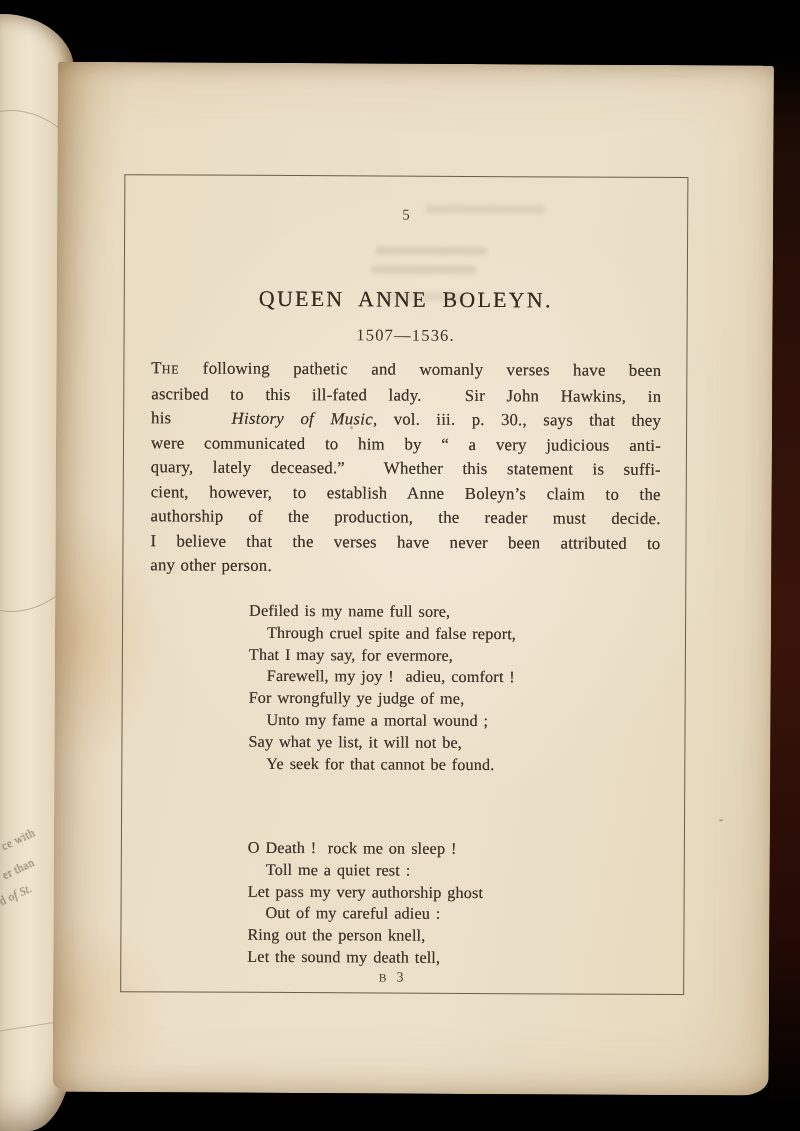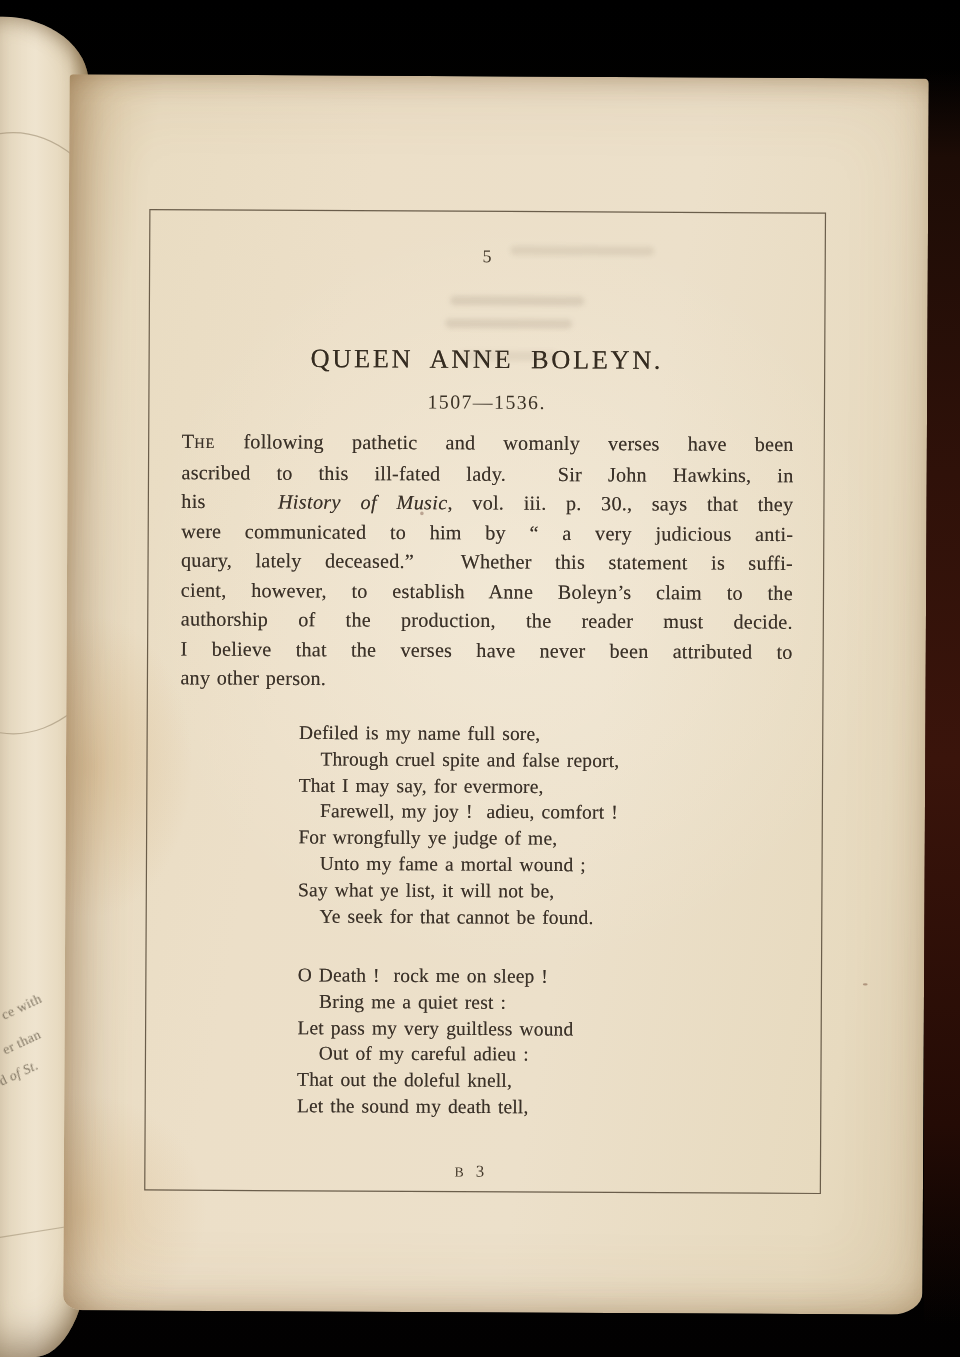--- a/index.html
+++ b/index.html
@@ -97,21 +97,21 @@
   .prose-line:last-child { text-align-last:left; }
   .prose-line small { font-size:.72em; letter-spacing:.8px; }
   .prose-line i { letter-spacing:.3px;margin-left:44px; }
 
   .stanza {
     position:absolute; left:126px; font-size:16.2px; line-height:21.8px;
     word-spacing:1.6px; letter-spacing:.15px;
     text-shadow: 0 0 .4px rgba(58,49,40,.6); white-space:nowrap;
   }
   .stanza.s1 { top:425px; }
-  .stanza.s2 { top:627px; }
+  .stanza.s2 { top:662px; }
   .verse-line.indent { padding-left:18px; }
 
   .signature {
     position:absolute; top:791px; left:0; width:100%; text-align:center;
     color:#453a2c; transform: translateX(-11px);
   }
   .sig-b { font-size:11.5px; letter-spacing:1px; }
   .sig-n { font-size:14px; margin-left:9px; }
 
   
@@ -193,28 +193,28 @@
 
           <div class="verse-line">Say what ye list, it will not be,</div>
 
           <div class="verse-line indent">Ye seek for that cannot be found.</div>
         </div>
 
       <div class="stanza s2">
 
           <div class="verse-line">O Death ! &nbsp;rock me on sleep !</div>
 
-          <div class="verse-line indent">Bring me a quiet rest :</div>
-
-          <div class="verse-line">Let pass my very guiltless wound</div>
+          <div class="verse-line indent">Toll me a quiet rest :</div>
+
+          <div class="verse-line">Let pass my very authorship ghost</div>
 
           <div class="verse-line indent">Out of my careful adieu :</div>
 
 
-          <div class="verse-line">That out the doleful knell,</div>
+          <div class="verse-line">Ring out the person knell,</div>
 
           <div class="verse-line">Let the sound my death tell,</div>
         </div>
 
       <div class="signature">
         <span class="sig-b">B</span><span class="sig-n">3</span>
       </div>
 
     </div>
   </div>

